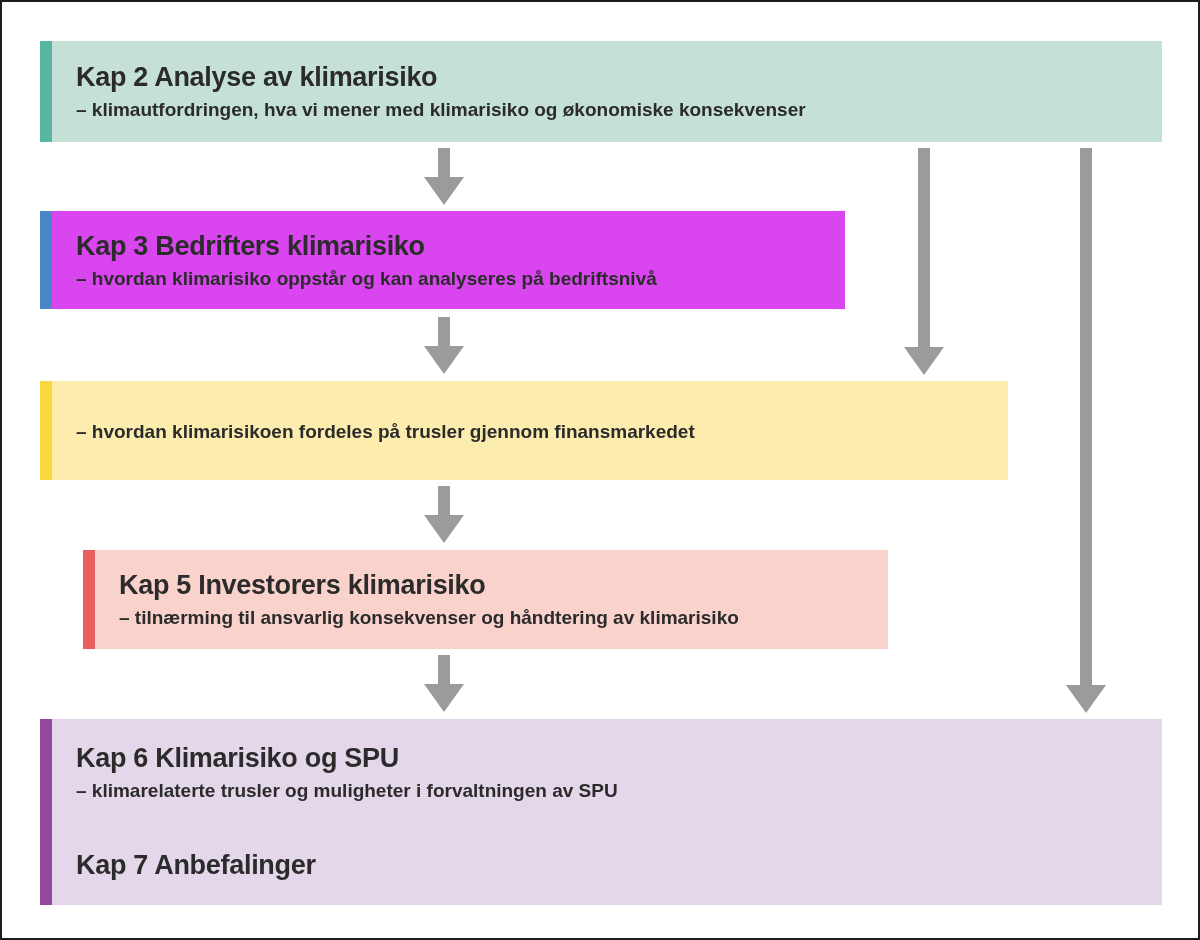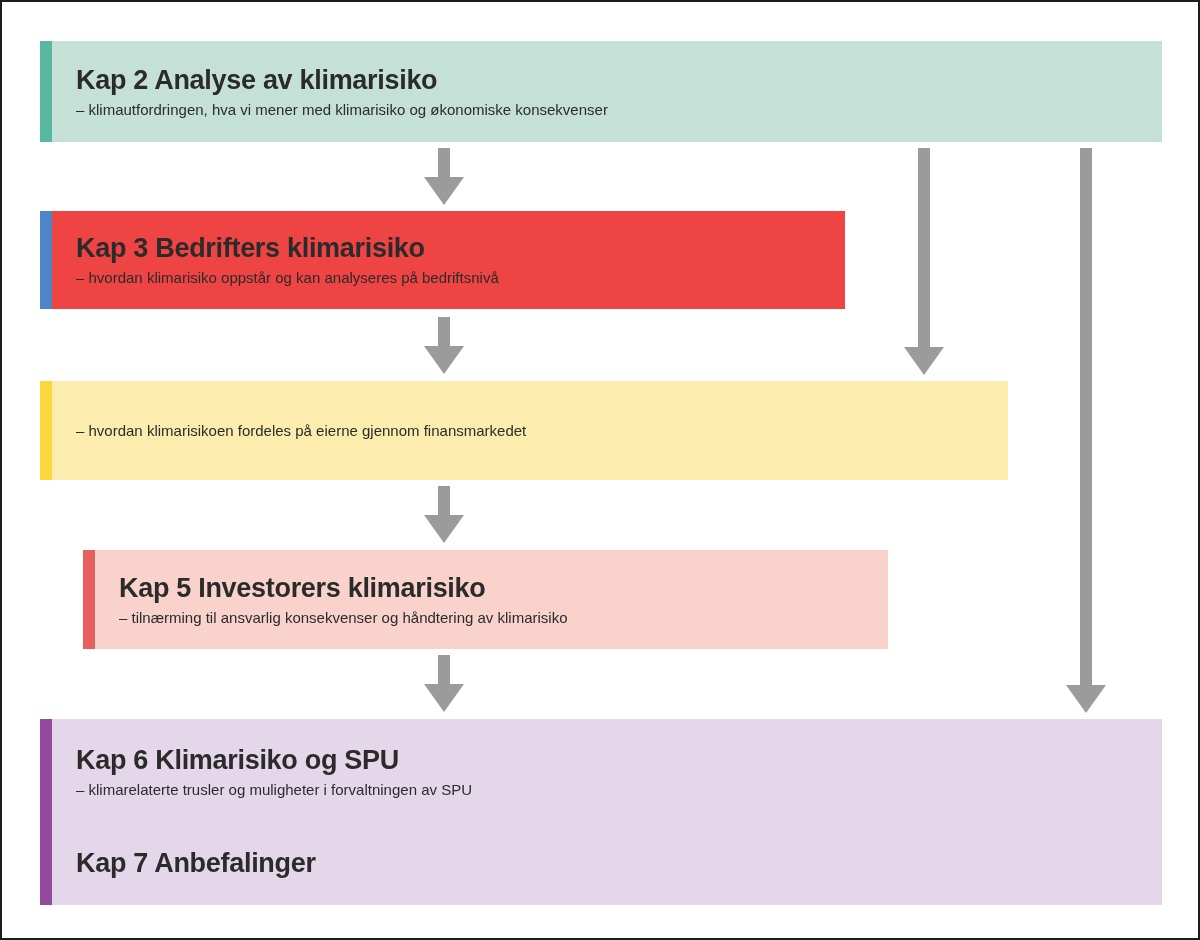--- a/index.html
+++ b/index.html
@@ -31,22 +31,22 @@
   .title {
     margin: 0;
     font-size: 27px;
     font-weight: 700;
     line-height: 1.3;
     letter-spacing: -0.3px;
     color: #2b2b2b;
   }
   .subtitle {
     margin: 2px 0 0 0;
-    font-size: 15px;
-    font-weight: 400;
+    font-size: 19px;
+    font-weight: 700;
     line-height: 1.35;
     color: #2b2b2b;
   }
   
   #box-kap2   { left: 38px; top: 39px;  width: 1122px; height: 101px; }
   #box-kap3   { left: 38px; top: 209px; width: 805px;  height: 98px;  }
   #box-kap4   { left: 38px; top: 379px; width: 968px;  height: 99px;  }
   #box-kap5   { left: 38px; top: 548px; width: 805px;  height: 99px;  }
   #box-kap67  { left: 38px; top: 717px; width: 1122px; height: 186px; gap: 45px; }
   
@@ -81,30 +81,30 @@
 
 <div class="frame">
 
   <section class="box" id="box-kap2" style="background-color: rgb(197, 225, 215); border-left-color: rgb(87, 183, 160);">
     <div class="group">
       <h2 class="title">Kap 2 Analyse av klimarisiko</h2>
       <p class="subtitle">– klimautfordringen, hva vi mener med klimarisiko og økonomiske konsekvenser</p>
     </div>
   </section>
 
-  <section class="box" id="box-kap3" style="background-color: #ef4444; border-left-color: rgb(77, 134, 199);">
+  <section class="box" id="box-kap3" style="background-color: #d946ef; border-left-color: rgb(77, 134, 199);">
     <div class="group">
       <h2 class="title">Kap 3 Bedrifters klimarisiko</h2>
       <p class="subtitle">– hvordan klimarisiko oppstår og kan analyseres på bedriftsnivå</p>
     </div>
   </section>
 
   <section class="box" id="box-kap4" style="background-color: rgb(252, 237, 174); border-left-color: rgb(249, 216, 61);">
     <div class="group">
-      <p class="subtitle">– hvordan klimarisikoen fordeles på eierne gjennom finansmarkedet</p>
+      <p class="subtitle">– hvordan klimarisikoen fordeles på trusler gjennom finansmarkedet</p>
     </div>
   </section>
 
   <section class="box" id="box-kap5" style="background-color: rgb(248, 210, 203); border-left-color: rgb(232, 95, 96); margin-left: 43px;">
     <div class="group">
       <h2 class="title">Kap 5 Investorers klimarisiko</h2>
       <p class="subtitle">– tilnærming til ansvarlig konsekvenser og håndtering av klimarisiko</p>
     </div>
   </section>
 

